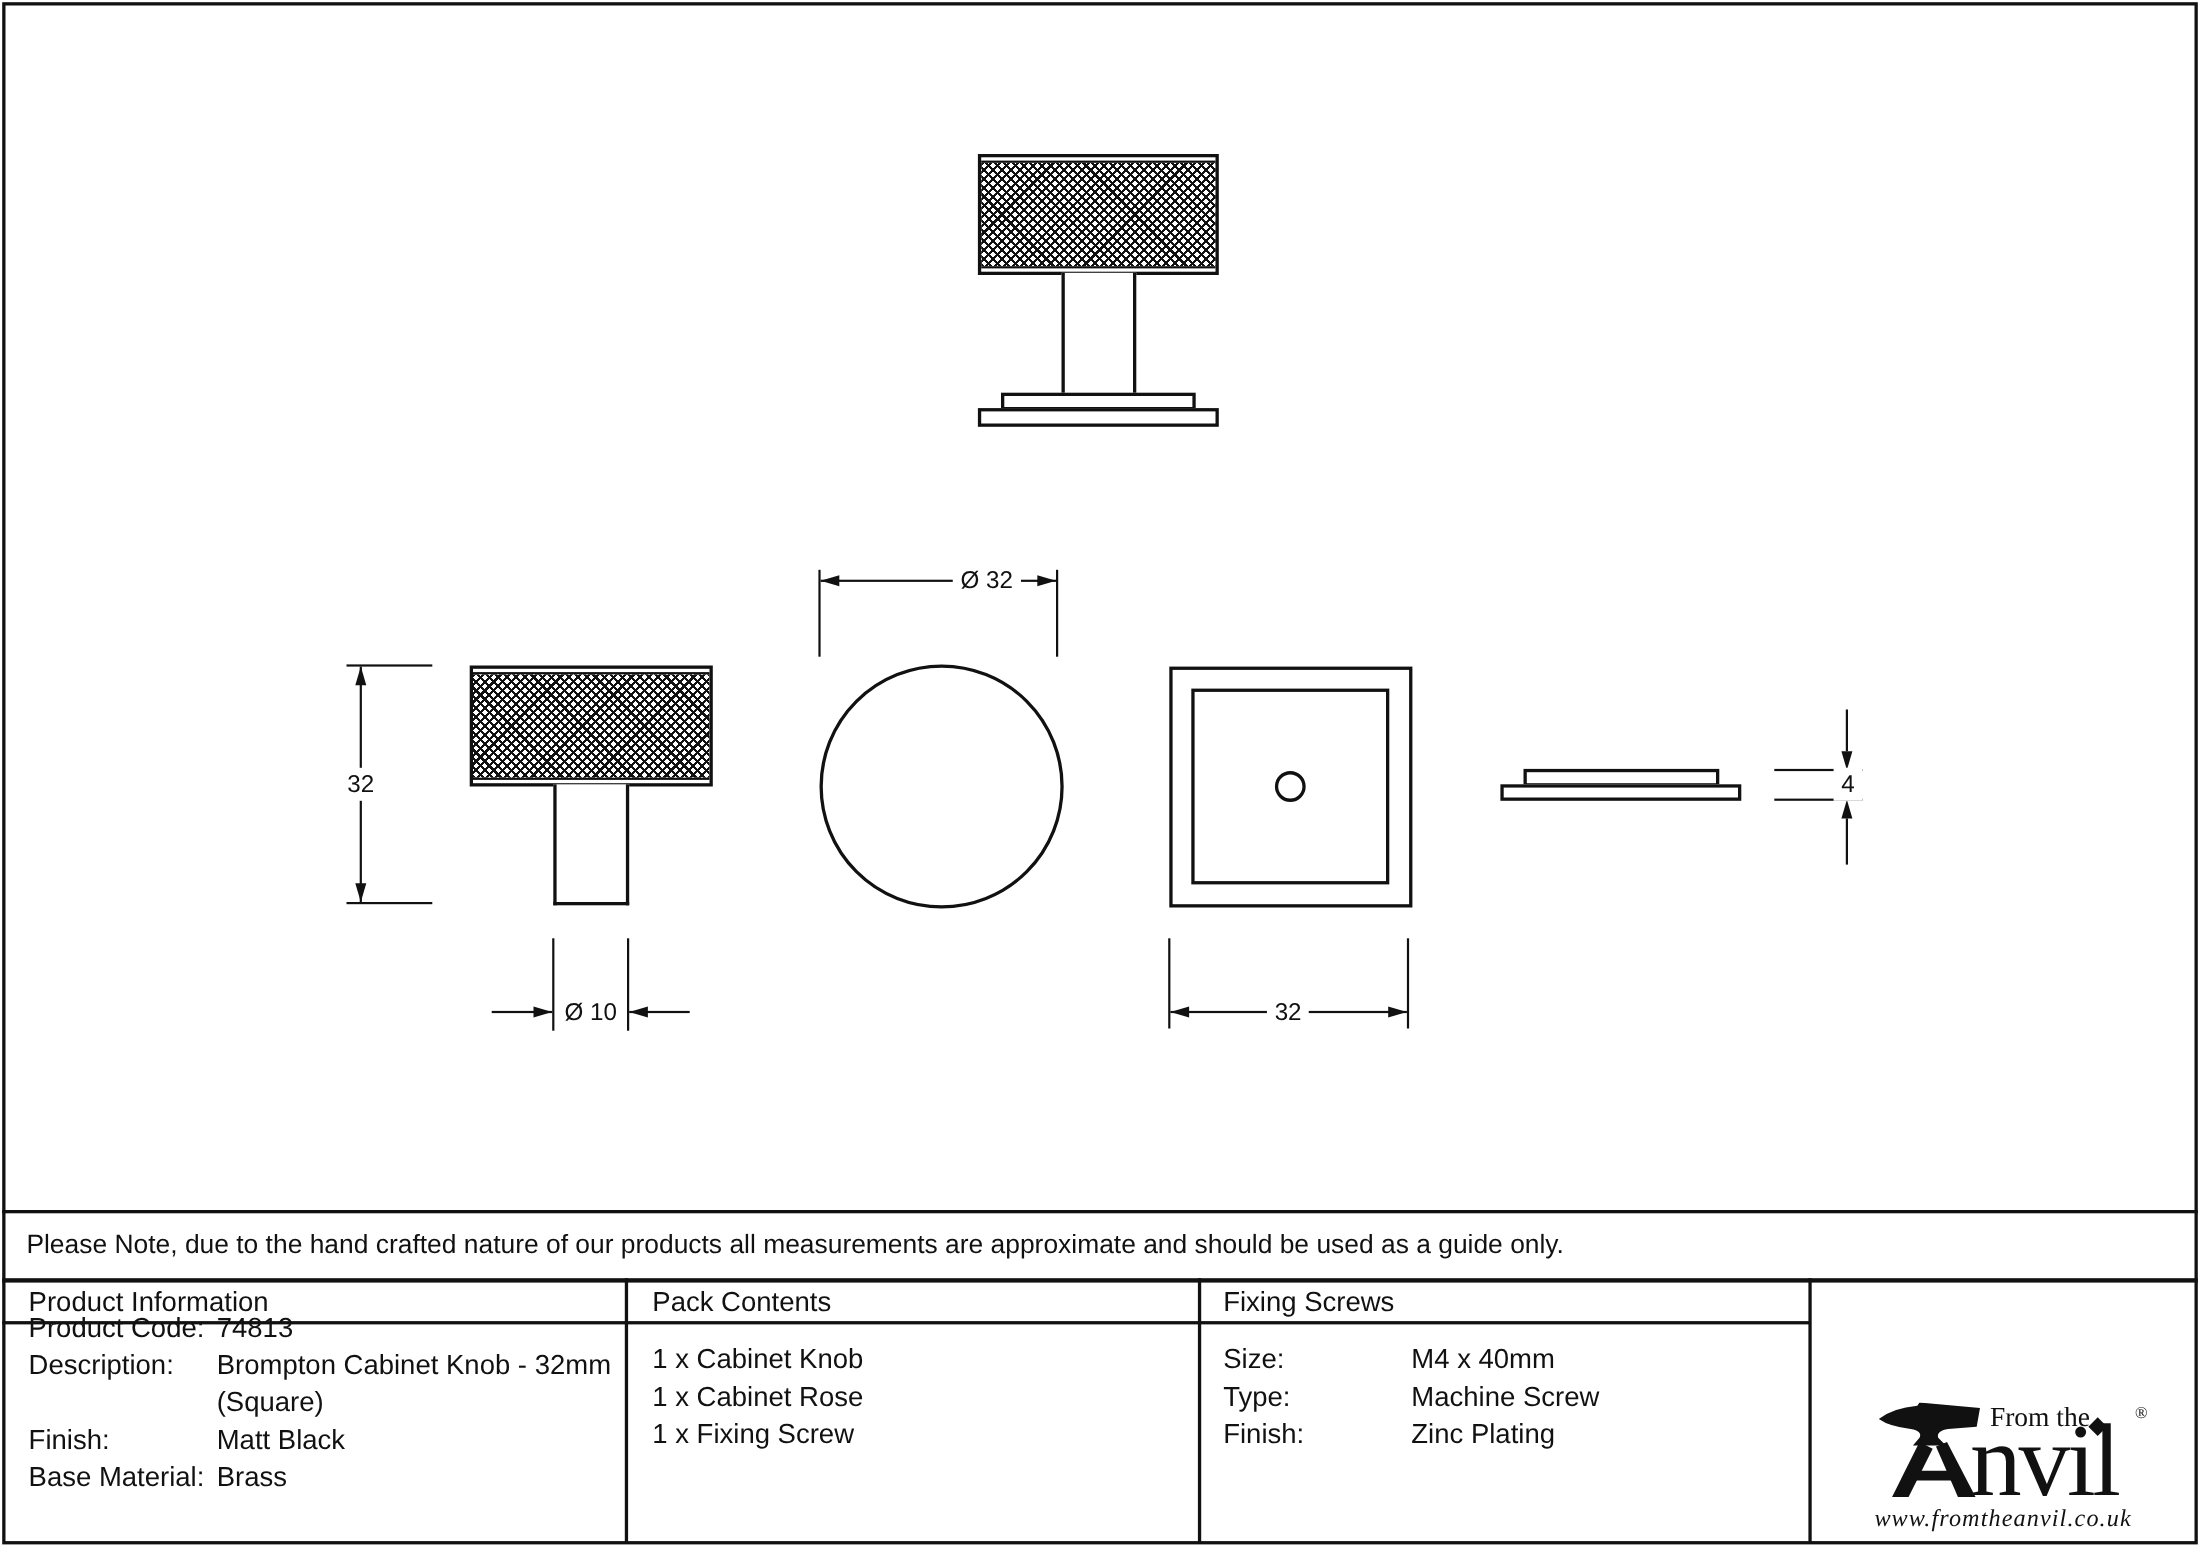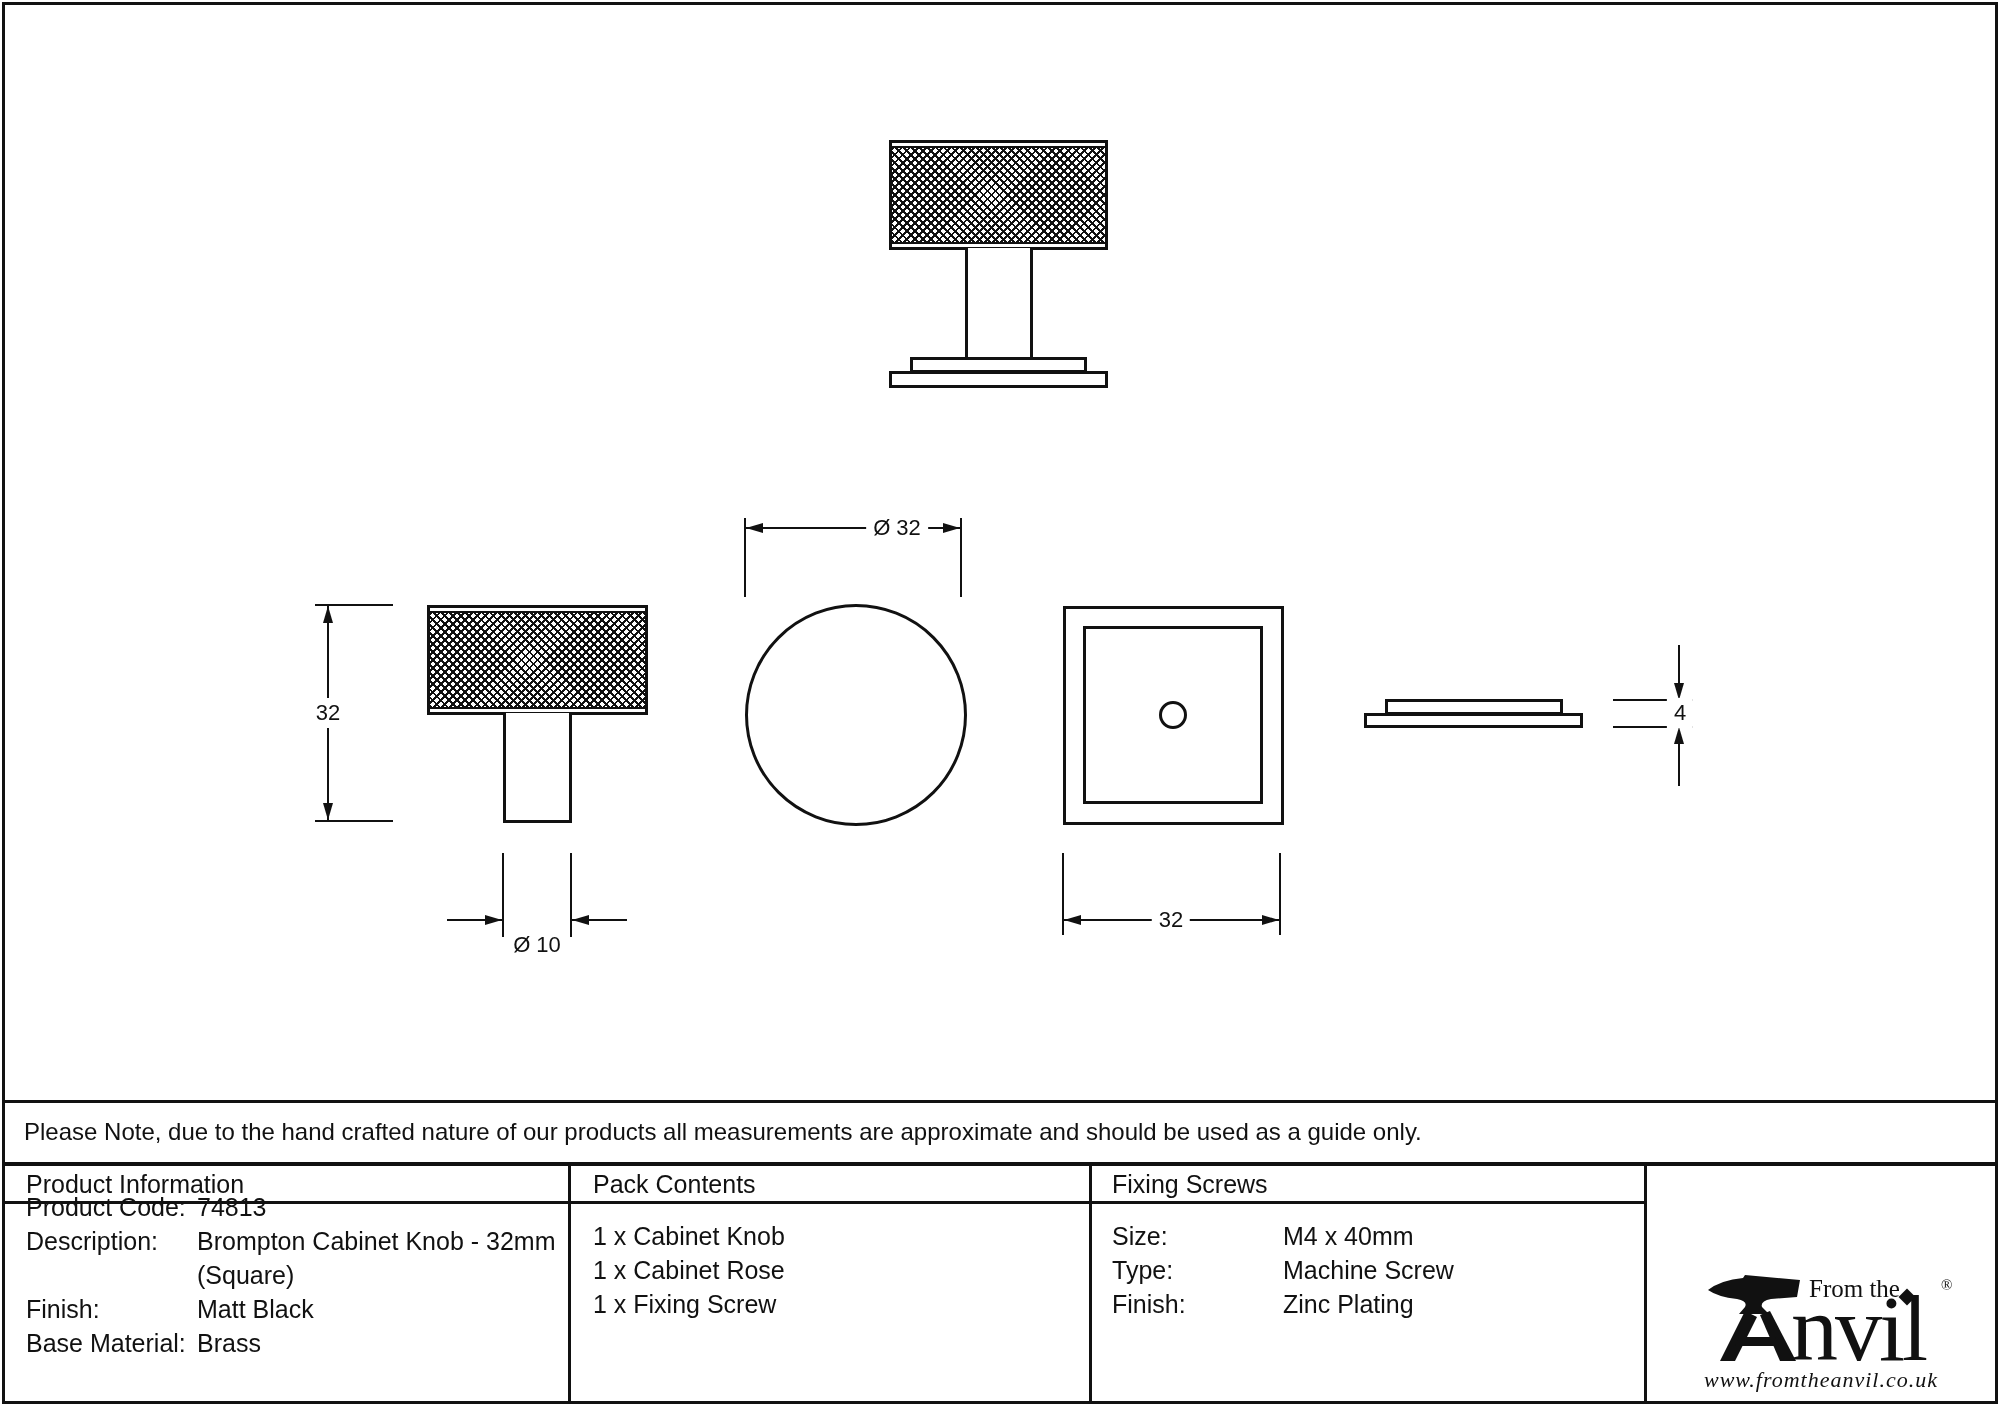--- a/index.html
+++ b/index.html
@@ -74,21 +74,21 @@
   <div class="arr arr-up" style="left:323px;top:606px;"></div>
   <div class="arr arr-down" style="left:323px;top:803px;"></div>
   <div class="dim-label" style="left:328px;top:713px;">32</div>
 
   <div class="ln" style="left:502px;top:853px;width:2px;height:84px;"></div>
   <div class="ln" style="left:570px;top:853px;width:2px;height:84px;"></div>
   <div class="ln" style="left:447px;top:919px;width:55px;height:2px;"></div>
   <div class="arr arr-right" style="left:485px;top:915px;"></div>
   <div class="ln" style="left:572px;top:919px;width:55px;height:2px;"></div>
   <div class="arr arr-left" style="left:572px;top:915px;"></div>
-  <div class="dim-label" style="left:537px;top:945px;">Ø 10</div>
+  <div class="dim-label" style="left:537px;top:920px;">Ø 10</div>
 
   <div class="box round" style="left:745px;top:604px;width:222px;height:222px;"></div>
 
   <div class="ln" style="left:744px;top:518px;width:2px;height:79px;"></div>
   <div class="ln" style="left:960px;top:518px;width:2px;height:79px;"></div>
   <div class="ln" style="left:746px;top:527px;width:214px;height:2px;"></div>
   <div class="arr arr-left" style="left:746px;top:523px;"></div>
   <div class="arr arr-right" style="left:943px;top:523px;"></div>
   <div class="dim-label" style="left:853px;top:528px;margin-left:44px;">Ø 32</div>
 

